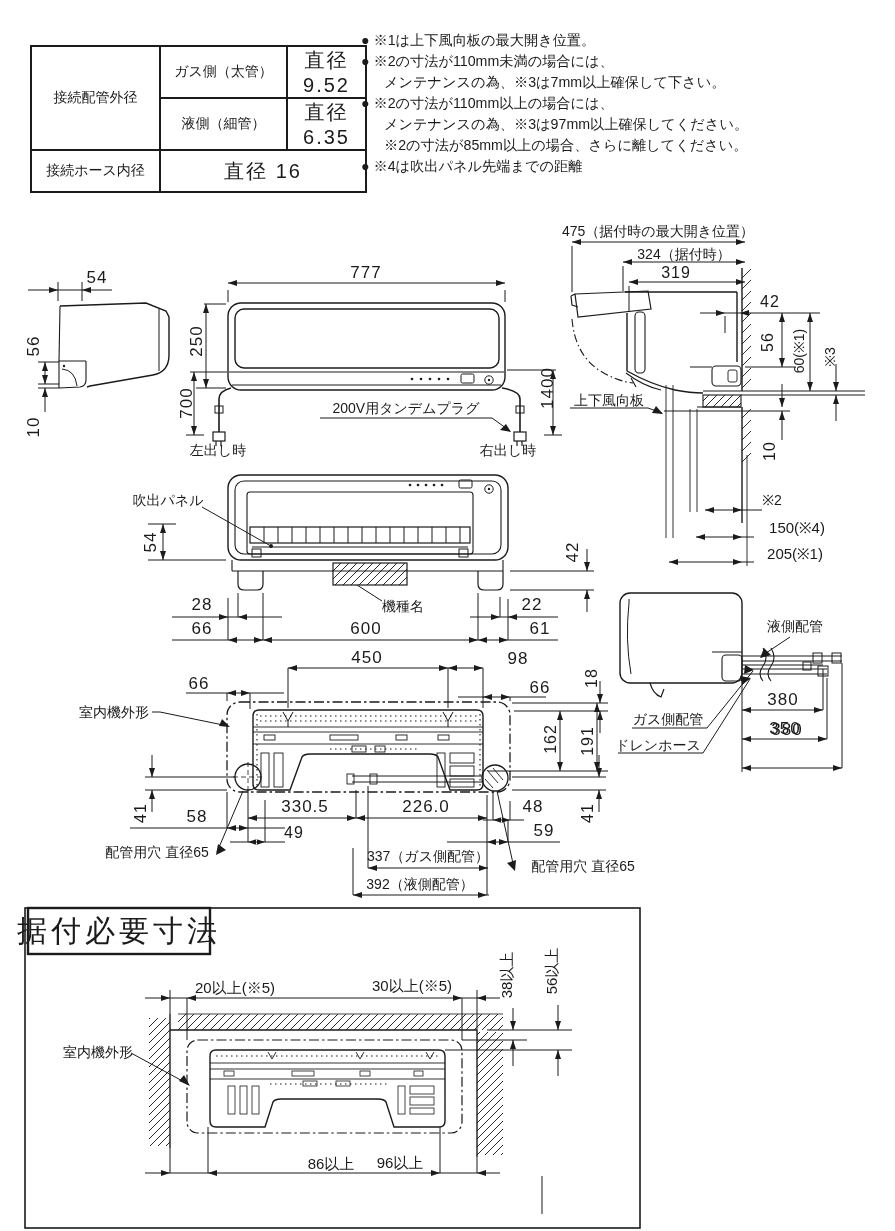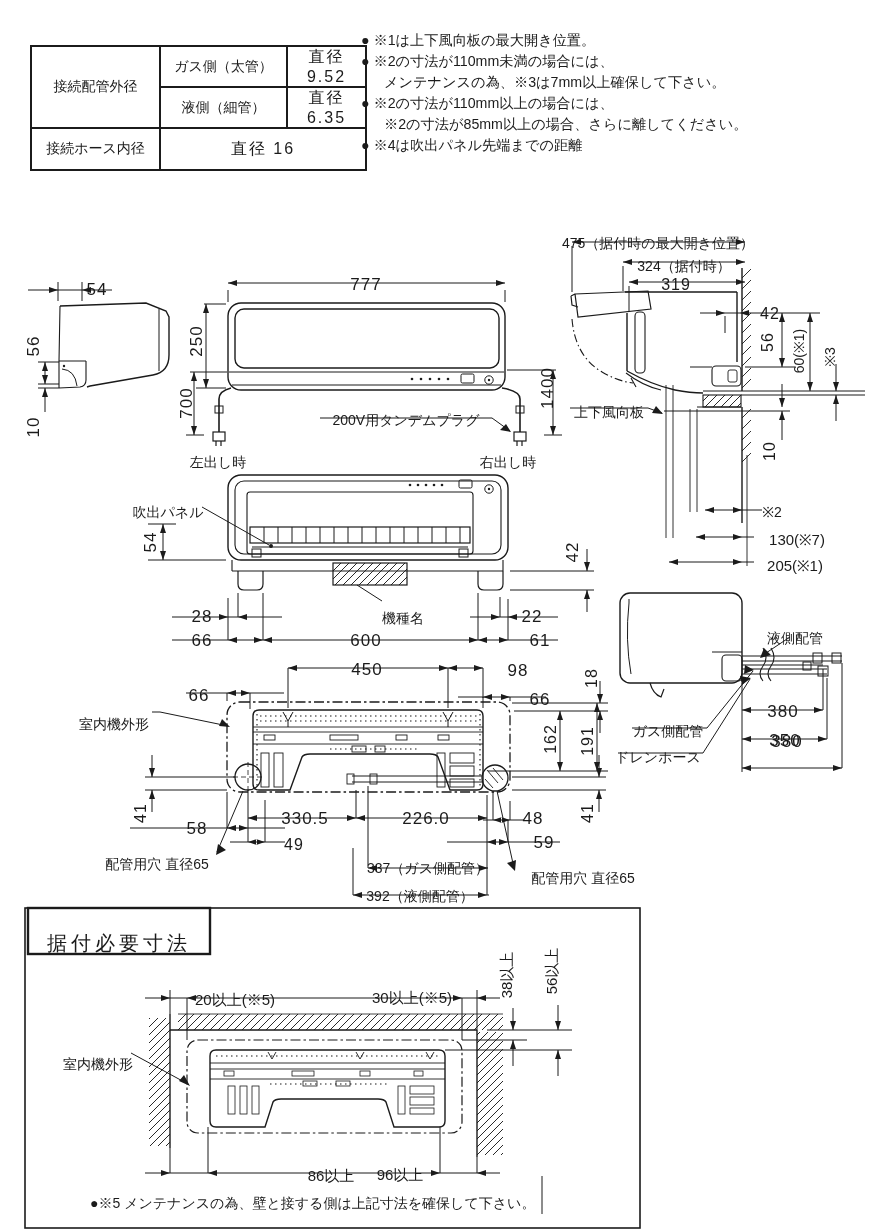--- a/index.html
+++ b/index.html
@@ -1,39 +1,39 @@
 <!DOCTYPE html>
 <html><head>
 <meta charset="utf-8">
 <style>
   html,body{margin:0;padding:0;background:#e8e8e8;}
   .page{position:relative;width:895px;height:1231px;background:#ffffff;overflow:hidden;
         font-family:"Liberation Sans",sans-serif;color:#1b1b1b;}
   svg{position:absolute;left:0;top:0;}
   
-  .hl{position:absolute;transform:translate(-50%,-50%);white-space:nowrap;line-height:1;margin-top:12px;}
+  .hl{position:absolute;transform:translate(-50%,-50%);white-space:nowrap;line-height:1;}
   
   .rl{position:absolute;transform:translate(-50%,-50%) rotate(-90deg);white-space:nowrap;line-height:1;}
   
   .ll{position:absolute;white-space:nowrap;line-height:1;}
   .num{font-size:17px;letter-spacing:1px;}
   .num16{font-size:16px;letter-spacing:1px;}
   .num15{font-size:15px;}
   .jp{font-size:14px;}
   .jp14{font-size:14px;}
   
   .spec{position:absolute;left:30px;top:45px;width:337px;border-collapse:collapse;}
   .spec td{border:2px solid #1b1b1b;font-size:14px;padding:0 6px;height:22px;text-align:center;}
-  .spec td.val{font-size:16px;letter-spacing:2px;}
+  .spec td.val{font-size:20px;letter-spacing:2px;}
   .spec td.big{height:40px;}
   
   .notes{position:absolute;left:361px;top:30px;width:532px;}
   .notes div{font-size:14.2px;line-height:21px;white-space:nowrap;}
   .notes .ind{padding-left:23px;}
-  .title-lbl{font-size:20px;letter-spacing:4px;}
+  .title-lbl{font-size:30px;letter-spacing:4px;}
 </style>
 </head>
 <body>
 
 <div class="page">
 
 <svg width="895" height="1231" viewBox="0 0 895 1231">
   <defs>
     <pattern id="h1" width="8" height="8" patternUnits="userSpaceOnUse">
       <path d="M-1,9 L9,-1" stroke="#2a2a2a" stroke-width="1"></path>
@@ -211,20 +211,21 @@
     <td class="big val" colspan="2">直径 16</td>
   </tr>
 </tbody>
     </table>
 
 <div class="notes">
   <div>● ※1は上下風向板の最大開き位置。</div>
   <div>● ※2の寸法が110mm未満の場合には、</div>
   <div class="ind">メンテナンスの為、※3は7mm以上確保して下さい。</div>
   <div>● ※2の寸法が110mm以上の場合には、</div>
+  <div class="ind">メンテナンスの為、※3は97mm以上確保してください。</div>
   <div class="ind">※2の寸法が85mm以上の場合、さらに離してください。</div>
   <div>● ※4は吹出パネル先端までの距離</div>
 </div>
 
 <div class="hl num" style="left:97px;top:277px">54</div>
 <div class="rl num" style="left:33px;top:346px">56</div>
 <div class="rl num" style="left:33px;top:427px">10</div>
 
 <div class="hl num" style="left:366px;top:272px">777</div>
 <div class="rl num" style="left:196px;top:341px">250</div>
@@ -237,21 +238,21 @@
 <div class="hl jp14" style="left:658px;top:231px">475（据付時の最大開き位置）</div>
 <div class="hl jp14" style="left:684px;top:254px">324（据付時）</div>
 <div class="hl num16" style="left:676px;top:273px">319</div>
 <div class="hl num16" style="left:770px;top:302px">42</div>
 <div class="rl num16" style="left:768px;top:342px">56</div>
 <div class="rl jp14" style="left:799px;top:351px">60(※1)</div>
 <div class="rl jp14" style="left:830px;top:357px">※3</div>
 <div class="hl jp" style="left:609px;top:400px">上下風向板</div>
 <div class="rl num16" style="left:770px;top:451px">10</div>
 <div class="hl jp14" style="left:772px;top:500px">※2</div>
-<div class="hl num15" style="left:797px;top:527px">130(※7)</div>
+<div class="hl num15" style="left:797px;top:527px">150(※4)</div>
 <div class="hl num15" style="left:795px;top:553px">205(※1)</div>
 
 <div class="hl jp" style="left:168px;top:500px">吹出パネル</div>
 <div class="rl num" style="left:150px;top:542px">54</div>
 <div class="rl num" style="left:572px;top:552px">42</div>
 <div class="hl jp" style="left:403px;top:606px">機種名</div>
 <div class="hl num" style="left:202px;top:604px">28</div>
 <div class="hl num" style="left:532px;top:604px">22</div>
 <div class="hl num" style="left:202px;top:628px">66</div>
 <div class="hl num" style="left:366px;top:628px">600</div>
@@ -286,15 +287,14 @@
 <div class="hl num" style="left:787px;top:729px">380</div>
 
 <div class="hl title-lbl" style="left:119px;top:931px">据付必要寸法</div>
 <div class="hl num15" style="left:235px;top:987px">20以上(※5)</div>
 <div class="hl num15" style="left:412px;top:985px">30以上(※5)</div>
 <div class="rl num15" style="left:506px;top:975px">38以上</div>
 <div class="rl num15" style="left:551px;top:971px">56以上</div>
 <div class="hl jp" style="left:98px;top:1052px">室内機外形</div>
 <div class="hl num15" style="left:331px;top:1163px">86以上</div>
 <div class="hl num15" style="left:400px;top:1162px">96以上</div>
-<div class="ll jp14" style="left:90px;top:1196px">●※5 メンテナンスの為、壁と接する側は上記寸法を確保して下さい。</div>
 
 </div>
 
 </body></html>

